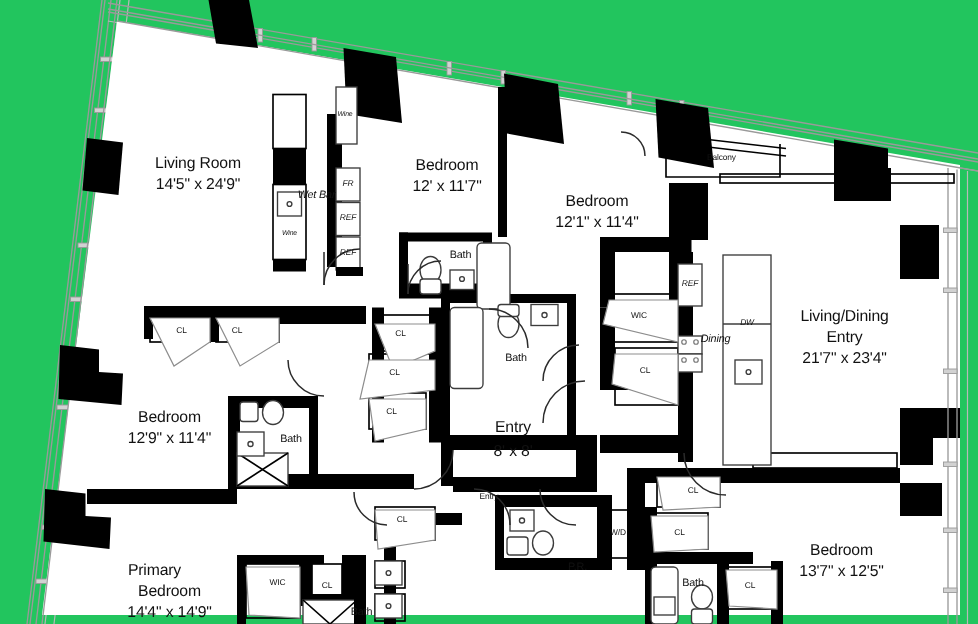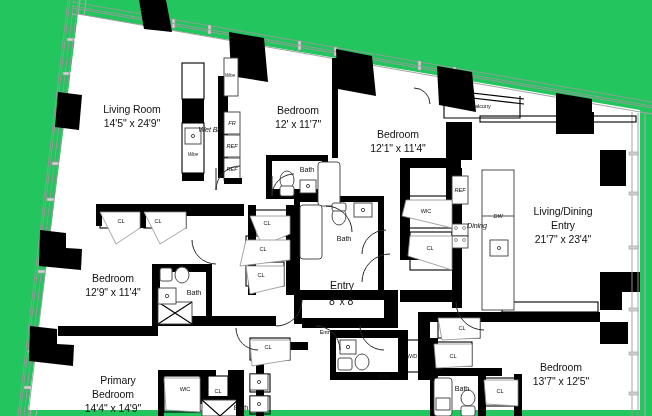--- a/index.html
+++ b/index.html
@@ -332,21 +332,21 @@
   <div class="lbl lbl-room ctr" style="left:398px; top:135px;">Bedroom</div>
   <div class="lbl lbl-dim ctr" style="left:398px; top:149px;">12'1" x 11'4"</div>
 
   <div class="lbl lbl-room ctr" style="left:563px; top:212px;">Living/Dining</div>
   <div class="lbl lbl-room ctr" style="left:563px; top:226px;">Entry</div>
   <div class="lbl lbl-dim ctr" style="left:563px; top:240px;">21'7" x 23'4"</div>
 
   <div class="lbl lbl-room ctr" style="left:113px; top:279px;">Bedroom</div>
   <div class="lbl lbl-dim ctr" style="left:113px; top:293px;">12'9" x 11'4"</div>
 
-  <div class="lbl lbl-room ctr" style="left:118px; top:381px;">Primary</div>
+  <div class="lbl lbl-room ctr" style="left:103px; top:381px;">Primary</div>
   <div class="lbl lbl-room ctr" style="left:113px; top:395px;">Bedroom</div>
   <div class="lbl lbl-dim ctr" style="left:113px; top:409px;">14'4" x 14'9"</div>
 
   <div class="lbl lbl-room ctr" style="left:561px; top:368px;">Bedroom</div>
   <div class="lbl lbl-dim ctr" style="left:561px; top:382px;">13'7" x 12'5"</div>
 
   <div class="lbl lbl-room ctr" style="left:342px; top:286px;">Entry</div>
   <div class="lbl lbl-dim ctr" style="left:342px; top:302px;">8' x 8'</div>
 
   <div class="lbl lbl-sm ctr" style="left:307px; top:170px;">Bath</div>

